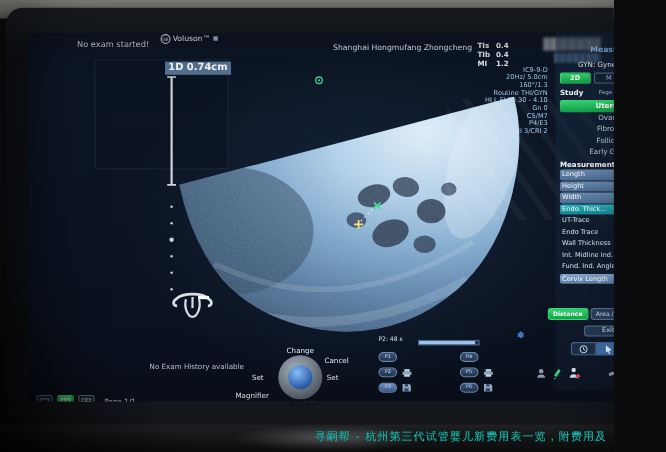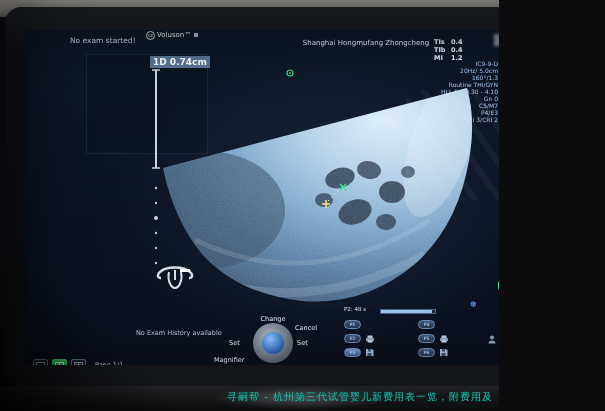--- a/index.html
+++ b/index.html
@@ -1,17 +1,17 @@
 <!DOCTYPE html>
 <html><head>
 <meta charset="utf-8">
 <style>
   html,body{margin:0;padding:0;background:#0c0c0e;}
   *{box-sizing:border-box;}
-  .photo{position:relative;width:499px;height:411px;overflow:hidden;
+  .photo{position:relative;width:558px;height:411px;overflow:hidden;
     font-family:"DejaVu Sans",sans-serif;background:#141517;}
   .abs{position:absolute;}
 
   
   .wall-top{left:0;top:0;width:605px;height:17px;
     background:linear-gradient(180deg,#d8d4cd,#b4afa6 70%,#8a867e);z-index:1;}
   .wall-br{left:566px;top:322px;width:39px;height:89px;z-index:5;
     background:linear-gradient(135deg,#6f6b66,#9c978f 60%,#b0aba2);
     border-top-left-radius:34px;}
   .desk{left:0;top:386px;width:605px;height:25px;z-index:4;

